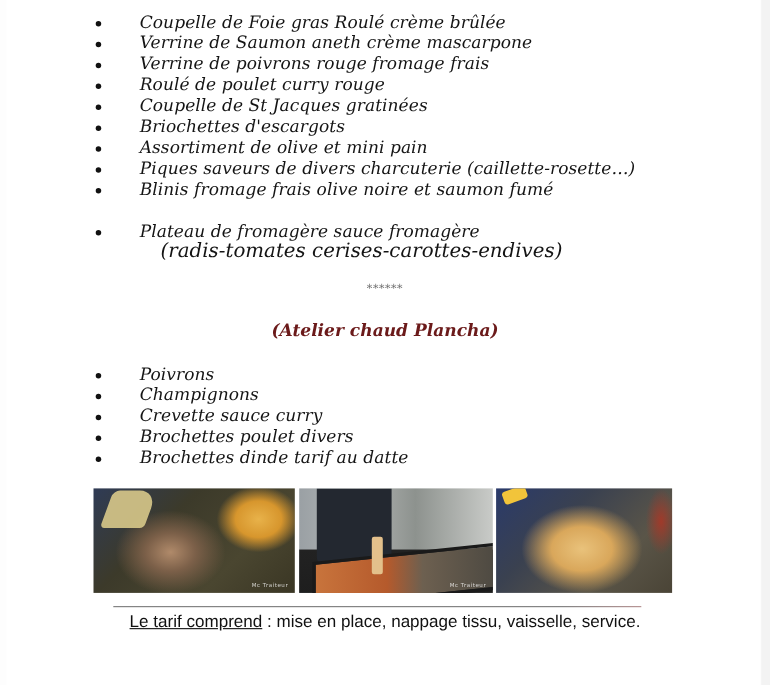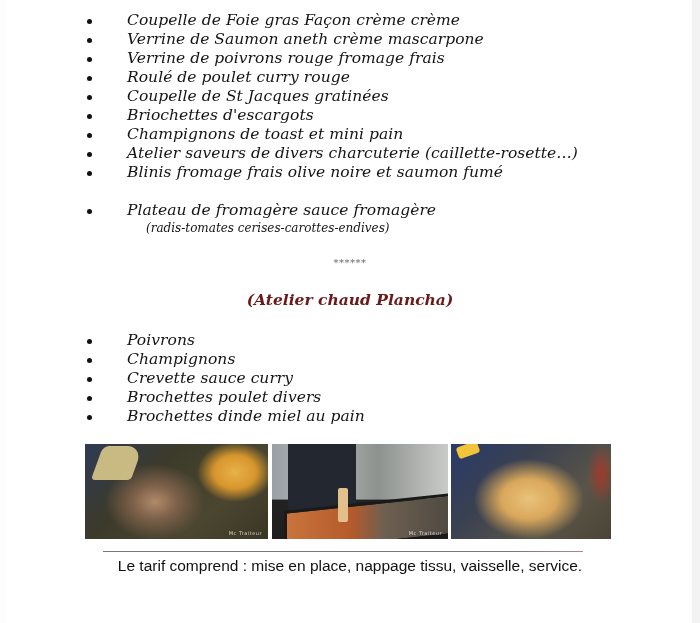--- a/index.html
+++ b/index.html
@@ -19,21 +19,21 @@
       font-family: "DejaVu Serif", serif; font-style: italic;
       font-size: 15.5px; color: #141414; white-space: nowrap;
     }
     .bullet {
       position: absolute; left: 87px; top: 8px; width: 5px; height: 5px;
       border-radius: 50%; background: #111;
     }
     .item-text { position: absolute; left: 127px; top: 0; letter-spacing: 0.05px; }
     .sub-text {
       position: absolute; left: 146px; font-family: "DejaVu Serif", serif;
-      font-style: italic; font-size: 12px; color: #141414; white-space: nowrap;
+      font-style: italic; font-size: 18px; color: #141414; white-space: nowrap;
       line-height: 19px;
     }
     .stars {
       position: absolute; left: 0; width: 700px; text-align: center;
       font-family: "DejaVu Serif", serif; font-style: italic; font-size: 10px;
       color: #666; letter-spacing: 0.5px;
     }
     .section-title {
       position: absolute; left: 0; width: 700px; text-align: center;
       font-family: "DejaVu Serif", serif; font-style: italic; font-weight: bold;
@@ -89,33 +89,33 @@
     }
     .rule {
       position: absolute; left: 103px; top: 551px; width: 480px; height: 1px;
       background: linear-gradient(90deg, #777 0%, #777 85%, #b08a8a 100%);
     }
     .footer {
       position: absolute; left: 0; top: 556px; width: 700px; text-align: center;
       font-family: "Liberation Sans", sans-serif; font-size: 15.5px; color: #111;
       line-height: 19.5px;
     }
-    .footer .u { }
+    .footer .u { text-decoration: underline; }
   </style>
 </head>
 <body>
 
 <div class="page">
 </div>
 <div class="edge-right"></div>
 
 <ul class="menu-list" style="top:11px;">
   <li class="menu-item">
       <span class="bullet"></span>
-      <span class="item-text">Coupelle de Foie gras Façon crème crème</span>
+      <span class="item-text">Coupelle de Foie gras Roulé crème brûlée</span>
     </li>
   <li class="menu-item">
       <span class="bullet"></span>
       <span class="item-text">Verrine de Saumon aneth crème mascarpone</span>
     </li>
   <li class="menu-item">
       <span class="bullet"></span>
       <span class="item-text">Verrine de poivrons rouge fromage frais</span>
     </li>
   <li class="menu-item">
@@ -125,25 +125,25 @@
   <li class="menu-item">
       <span class="bullet"></span>
       <span class="item-text">Coupelle de St Jacques gratinées</span>
     </li>
   <li class="menu-item">
       <span class="bullet"></span>
       <span class="item-text">Briochettes d'escargots</span>
     </li>
   <li class="menu-item">
       <span class="bullet"></span>
-      <span class="item-text">Champignons de toast et mini pain</span>
-    </li>
-  <li class="menu-item">
-      <span class="bullet"></span>
-      <span class="item-text">Atelier saveurs de divers charcuterie (caillette-rosette…)</span>
+      <span class="item-text">Assortiment de olive et mini pain</span>
+    </li>
+  <li class="menu-item">
+      <span class="bullet"></span>
+      <span class="item-text">Piques saveurs de divers charcuterie (caillette-rosette…)</span>
     </li>
   <li class="menu-item">
       <span class="bullet"></span>
       <span class="item-text">Blinis fromage frais olive noire et saumon fumé</span>
     </li>
 </ul>
 
 <ul class="menu-list" style="top:201px;">
   <li class="menu-item">
       <span class="bullet"></span>
@@ -168,21 +168,21 @@
   <li class="menu-item">
       <span class="bullet"></span>
       <span class="item-text">Crevette sauce curry</span>
     </li>
   <li class="menu-item">
       <span class="bullet"></span>
       <span class="item-text">Brochettes poulet divers</span>
     </li>
   <li class="menu-item">
       <span class="bullet"></span>
-      <span class="item-text">Brochettes dinde miel au pain</span>
+      <span class="item-text">Brochettes dinde tarif au datte</span>
     </li>
 </ul>
 
 <div class="photo photo-1">
   <div class="spatula"></div>
   <span class="watermark">Mc Traiteur</span>
 </div>
 <div class="photo photo-2">
   <div class="person"></div>
   <div class="grill"></div>

